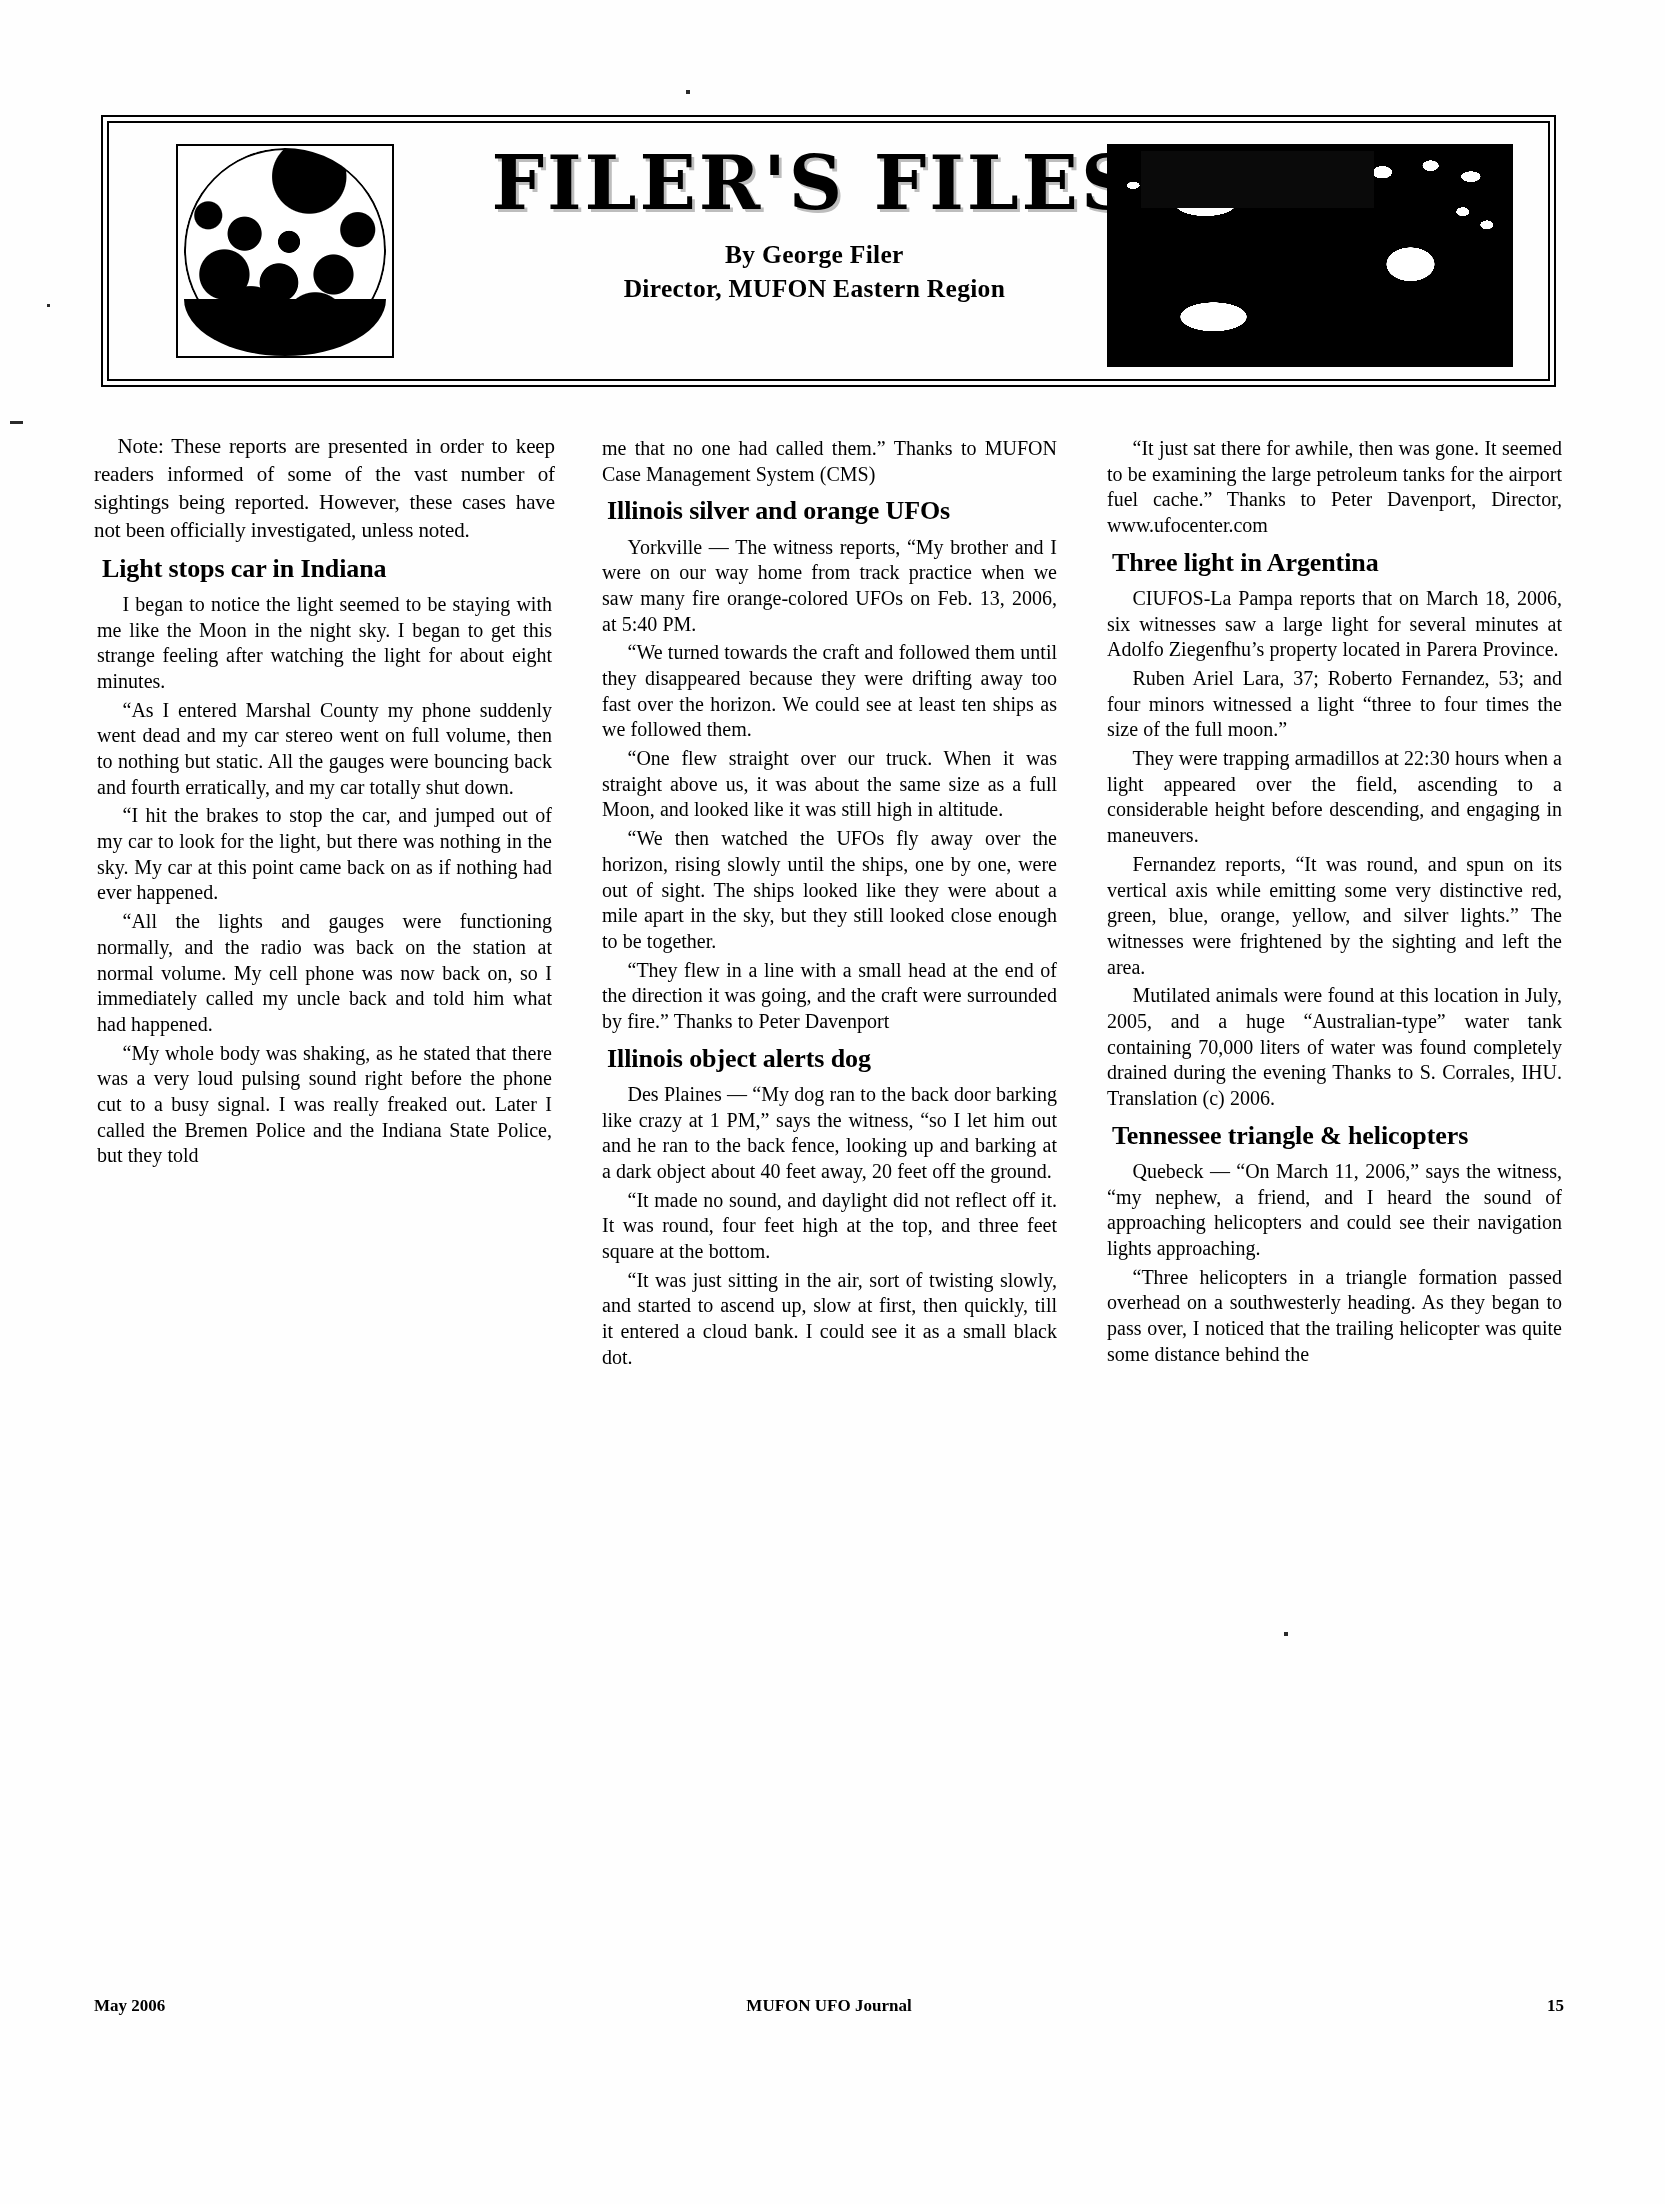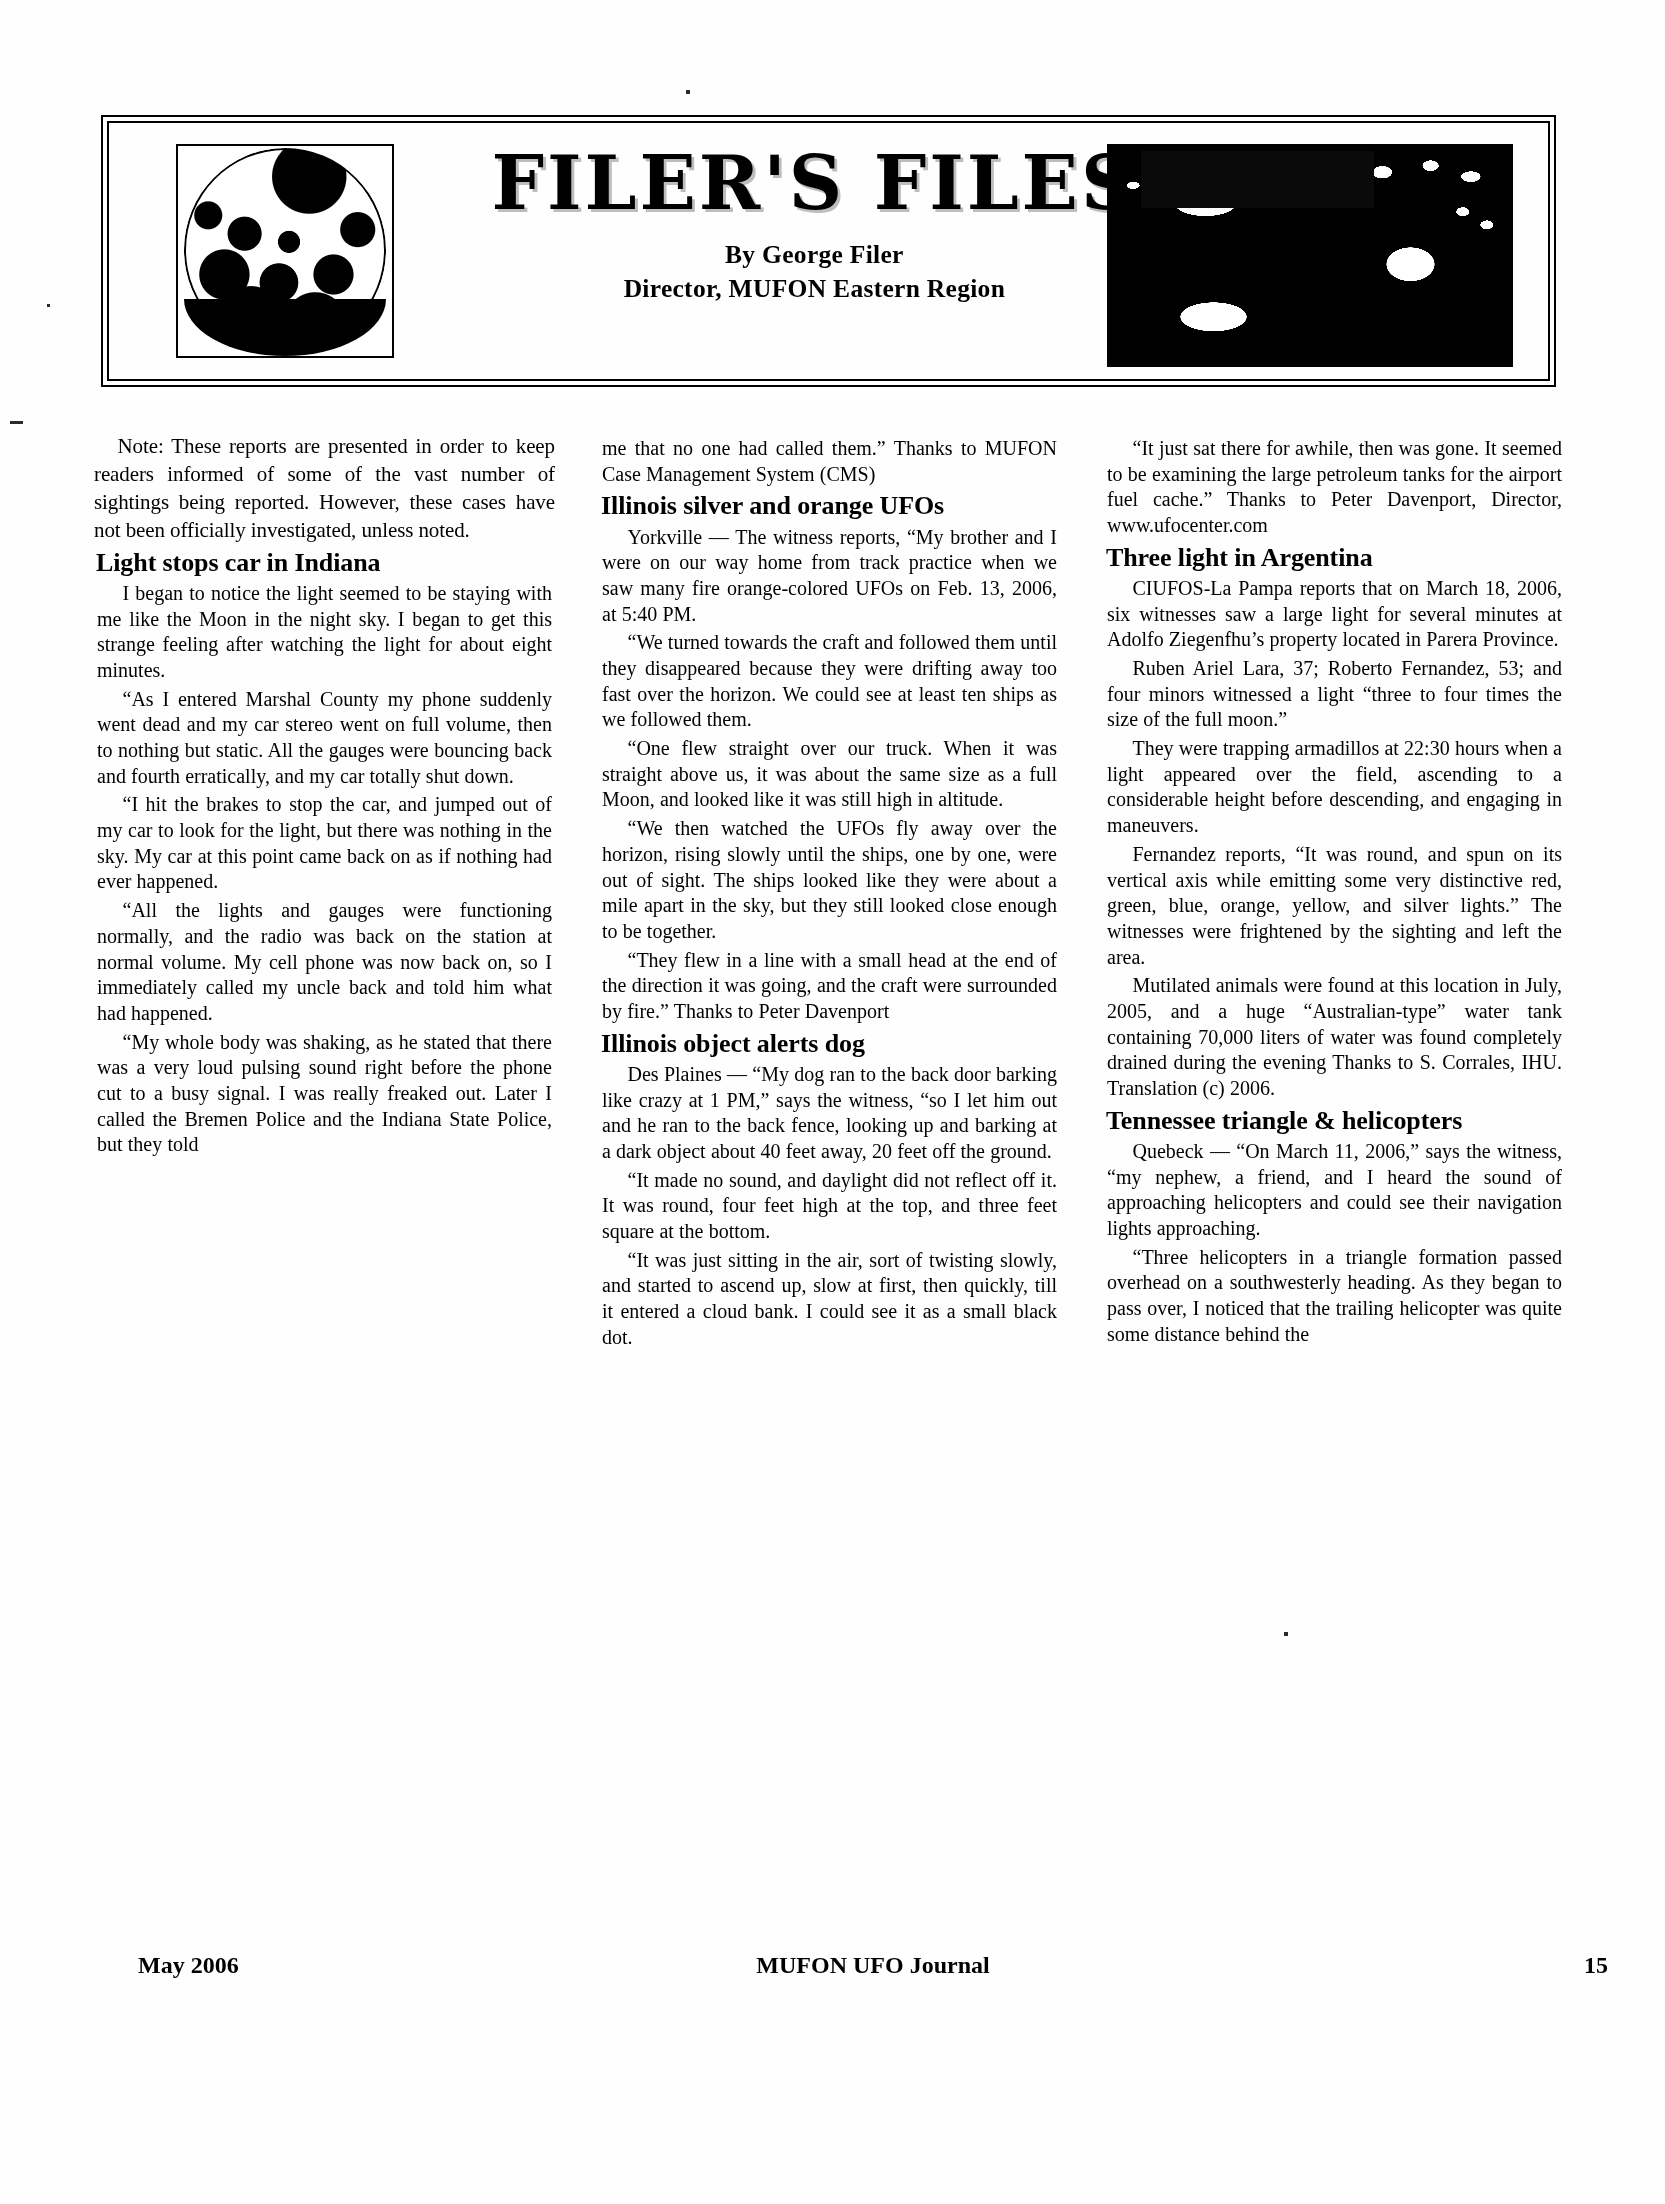--- a/index.html
+++ b/index.html
@@ -167,21 +167,21 @@
     line-height: 1.285;
     text-align: justify;
     text-indent: 25.5px;
     hyphens: auto;
     -webkit-hyphens: auto;
     word-spacing: 0.2px;
   }
   p.body.noindent { text-indent: 0; }
 
   h2.section {
-    margin: 2px;
+    margin: 8px;
     font-size: 26px;
     font-weight: bold;
     line-height: 1.2;
     text-align: left;
     letter-spacing: -0.1px;
   }
   .gap-before-head { margin-top: 25.5px; }
   .gap-after-head { margin-top: 3.9px; }
 
   p.note {
@@ -249,26 +249,25 @@
     font-size: 24px;
     font-style: italic;
     margin-top: 6.9px;
     line-height: 1.2;
   }
 
   
   .footer {
     position: absolute;
     left: 94px;
-    top: 1952px;
+    top: 1996px;
     width: 1470px;
     height: 43px;
-    font-size: 24px;
+    font-size: 17px;
     font-weight: bold;
-    margin-left: 44px;
   }
   .footer-left   { position: absolute; left: 0;    top: 0; }
   .footer-center { position: absolute; left: 0;    top: 0; width: 100%; text-align: center; }
   .footer-right  { position: absolute; right: 0;   top: 0; }
 
   
   .speck { position: absolute; background: #2a2a2a; }
 </style>
 </head>
 <body>

